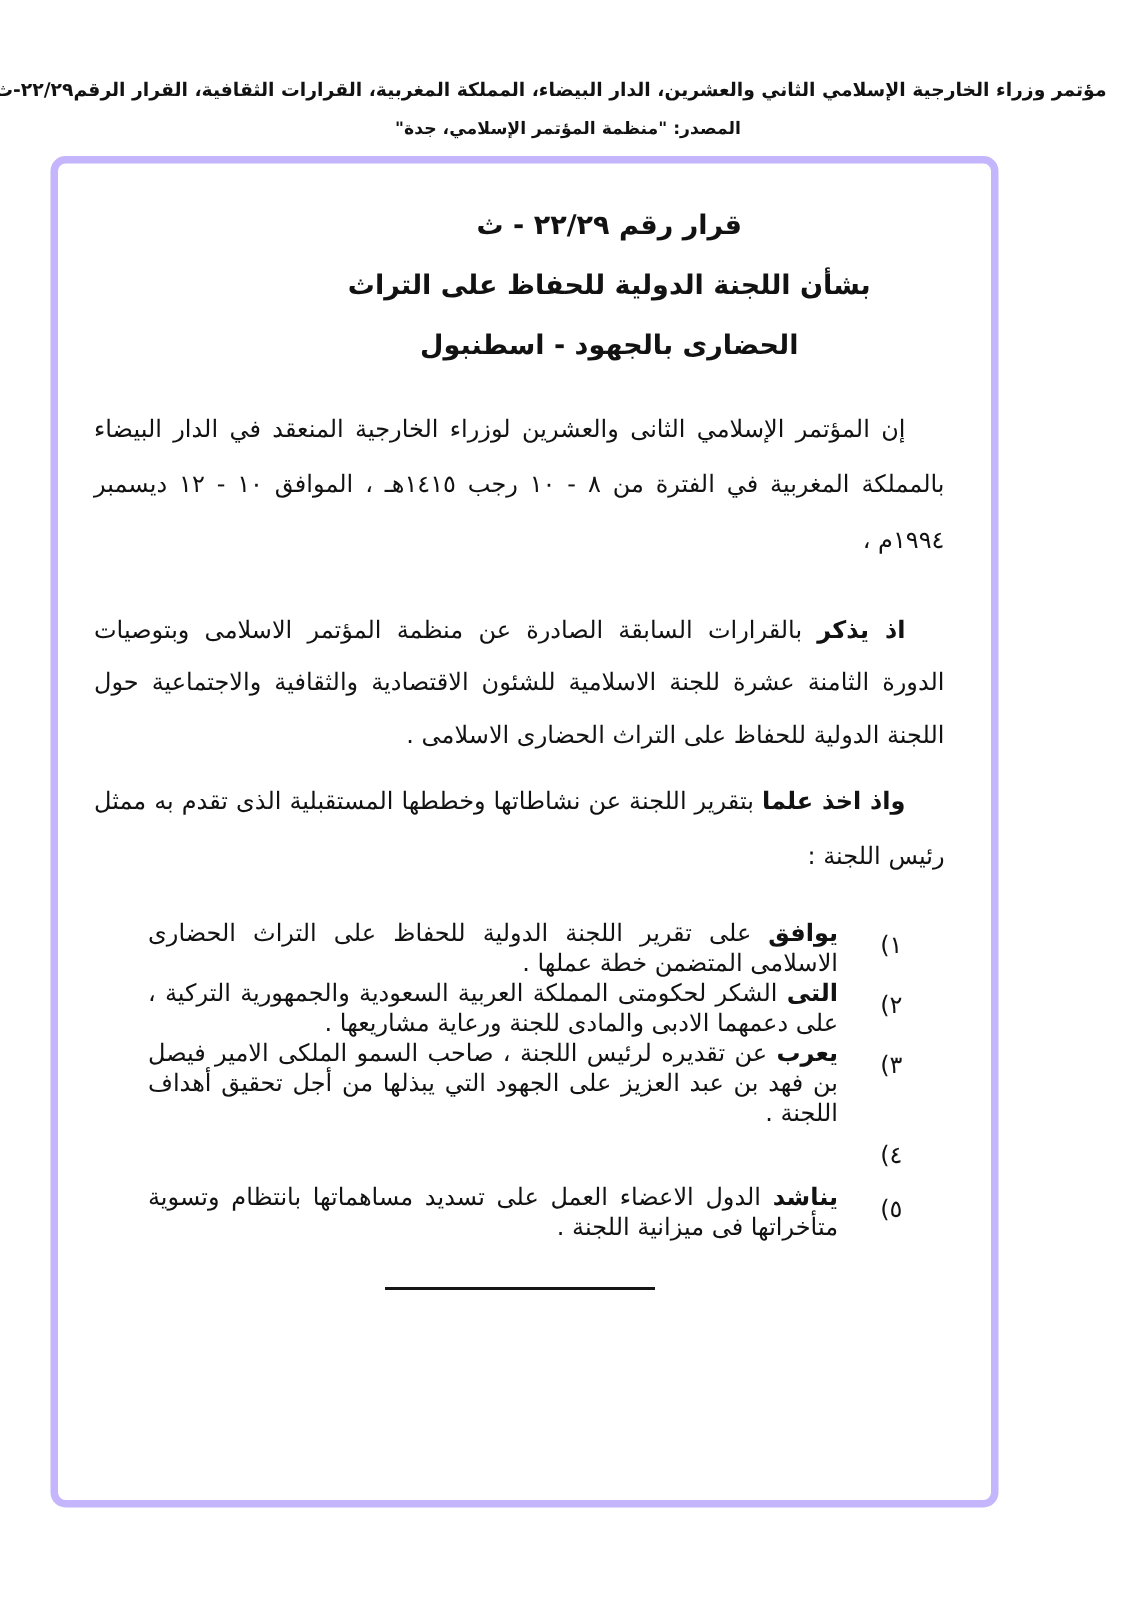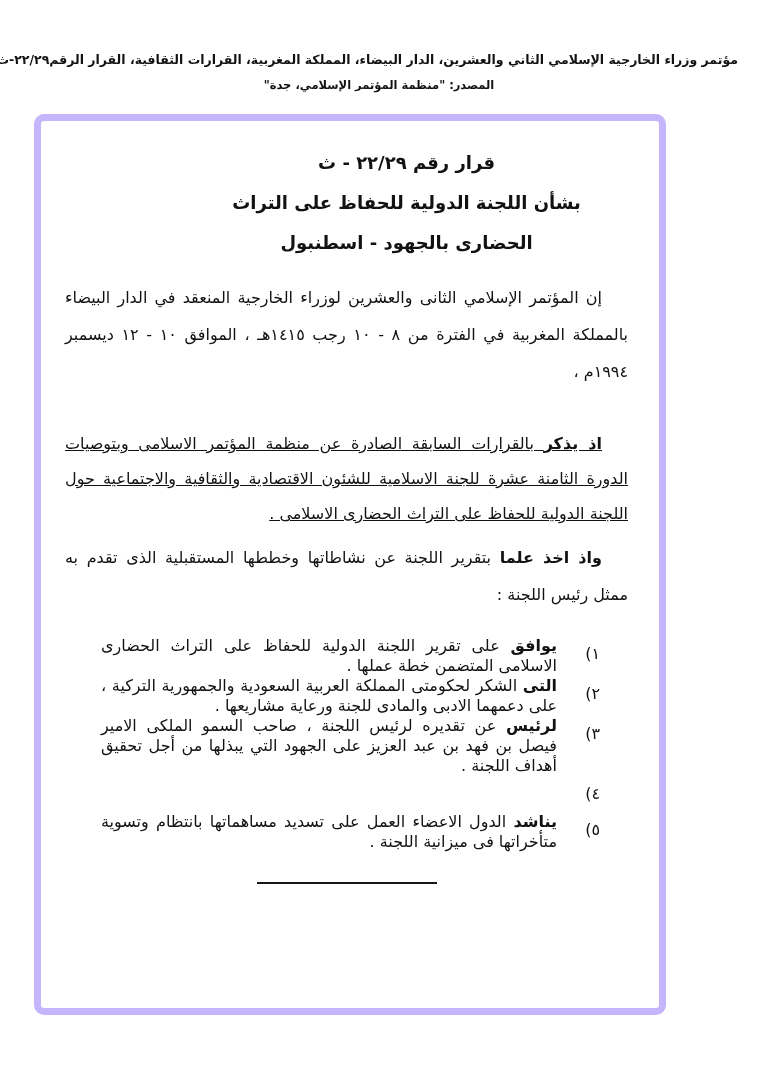--- a/index.html
+++ b/index.html
@@ -36,44 +36,44 @@
   .doc-header .line2 {
     font-size: 11.5px;
     font-weight: bold;
     margin-top: 8px;
     text-align: center;
   }
   
   .frame {
     position: absolute;
     left: 34px;
-    top: 114px;
+    top: 104px;
     width: 632px;
     height: 901px;
     box-sizing: border-box;
-    border: 7px solid #c4b5fd;
+    border: 5px solid #c4b5fd;
     border-radius: 10px;
     padding: 22px 31px 0 24px;
     background: #ffffff;
   }
   .title-block {
     text-align: center;
     font-weight: bold;
     font-size: 18px;
     line-height: 40px;
     transform: translateX(60px);
   }
   .para {
     font-size: 16px;
     line-height: 37px;
     text-align: justify;
     margin: 16px 0 0 0;
     text-indent: 26px;
   }
-  .para.p2 { margin-top: 36px; line-height: 35px; text-decoration: underline; }
+  .para.p2 { margin-top: 24px; line-height: 35px; }
   .para.p3 { margin-top: 8px; }
   .para b { font-weight: bold; }
   .items {
     margin-top: 23px;
   }
   .item {
     display: flex;
     direction: rtl;
     margin: 0;
   }
@@ -131,21 +131,21 @@
       <div class="txt"><b>يوافق</b><span> على تقرير اللجنة الدولية للحفاظ على التراث الحضارى الاسلامى المتضمن خطة عملها .</span></div>
     </div>
 
     <div class="item">
       <div class="num">٢)</div>
       <div class="txt"><b>التى</b><span> الشكر لحكومتى المملكة العربية السعودية والجمهورية التركية ، على دعمهما الادبى والمادى للجنة ورعاية مشاريعها .</span></div>
     </div>
 
     <div class="item">
       <div class="num">٣)</div>
-      <div class="txt"><b>لرئيس</b><span> عن تقديره لرئيس اللجنة ، صاحب السمو الملكى الامير فيصل بن فهد بن عبد العزيز على الجهود التي يبذلها من أجل تحقيق أهداف اللجنة .</span></div>
+      <div class="txt"><b>يعرب</b><span> عن تقديره لرئيس اللجنة ، صاحب السمو الملكى الامير فيصل بن فهد بن عبد العزيز على الجهود التي يبذلها من أجل تحقيق أهداف اللجنة .</span></div>
     </div>
 
     <div class="item">
       <div class="num">٤)</div>
     </div>
 
     <div class="item">
       <div class="num">٥)</div>
       <div class="txt"><b>يناشد</b><span> الدول الاعضاء العمل على تسديد مساهماتها بانتظام وتسوية متأخراتها فى ميزانية اللجنة .</span></div>
     </div>

